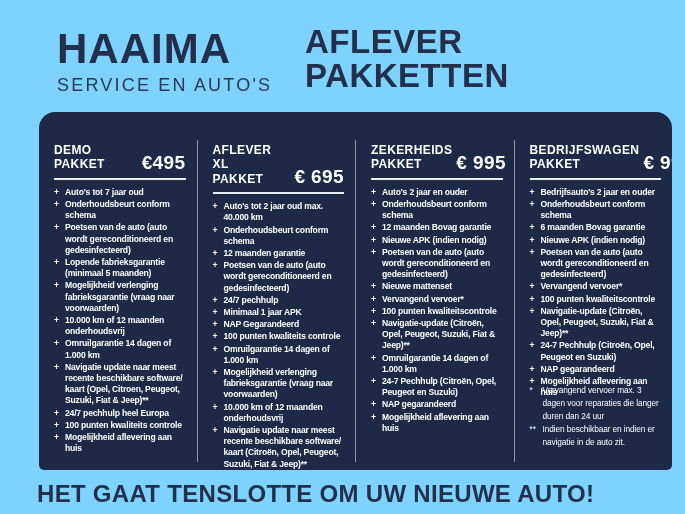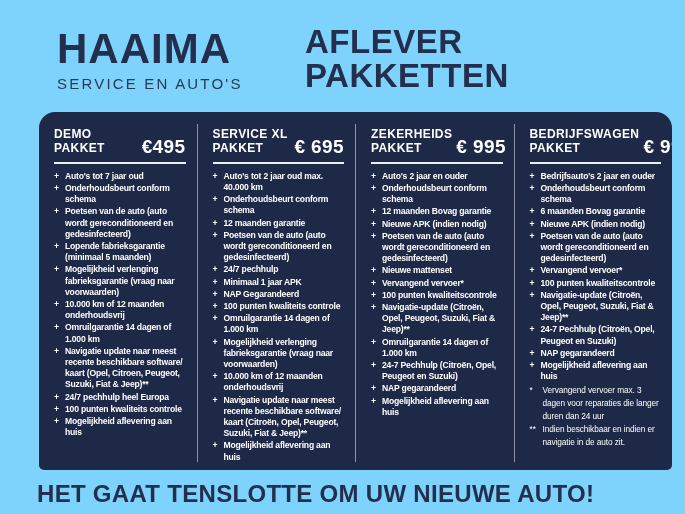--- a/index.html
+++ b/index.html
@@ -17,21 +17,21 @@
   .logo { position: absolute; left: 57px; top: 28px; }
   .logo-name {
     font-size: 42px;
     font-weight: bold;
     letter-spacing: 1px;
     line-height: 1;
     color: #242f4e;
   }
   .logo-sub {
     margin-top: 5px;
-    font-size: 15px;
+    font-size: 18px;
     font-weight: normal;
     letter-spacing: 2.2px;
     color: #2c3855;
   }
   .page-title {
     position: absolute; left: 305px; top: 25px;
     font-size: 33px;
     font-weight: bold;
     letter-spacing: 0.5px;
     line-height: 34px;
@@ -39,21 +39,21 @@
   }
 
   
   .panel {
     position: absolute;
     left: 39px; top: 112px;
     width: 633px; height: 358px;
     background: #1e2947;
     border-radius: 16px 16px 5px 5px;
     display: flex;
-    padding: 12px 0 8px 0;
+    padding: 28px 0 8px 0;
     box-sizing: border-box;
     overflow: hidden;
     color: #ffffff;
   }
   .package {
     position: relative;
     flex: 1 1 0;
     min-width: 0;
     padding: 3px 11px 0 15px;
   }
@@ -159,21 +159,21 @@
           <li><span class="plus">+</span><span>24/7 pechhulp heel Europa</span></li>
           <li><span class="plus">+</span><span>100 punten kwaliteits controle</span></li>
           <li><span class="plus">+</span><span>Mogelijkheid aflevering aan huis</span></li>
         </ul>
     <div class="footnotes"></div>
   </div>
 
   <div class="package">
     <div class="pkg-header">
       <div class="pkg-name">
-        <div class="n1">SERVICE XL</div>
+        <div class="n1">AFLEVER XL</div>
         <div class="n2">PAKKET</div>
       </div>
       <div class="pkg-price">€ 695</div>
     </div>
     <hr class="pkg-rule">
     <ul class="pkg-items">
           <li><span class="plus">+</span><span>Auto's tot 2 jaar oud max. 40.000 km</span></li>
           <li><span class="plus">+</span><span>Onderhoudsbeurt conform schema</span></li>
           <li><span class="plus">+</span><span>12 maanden garantie</span></li>
           <li><span class="plus">+</span><span>Poetsen van de auto (auto wordt gereconditioneerd en gedesinfecteerd)</span></li>

